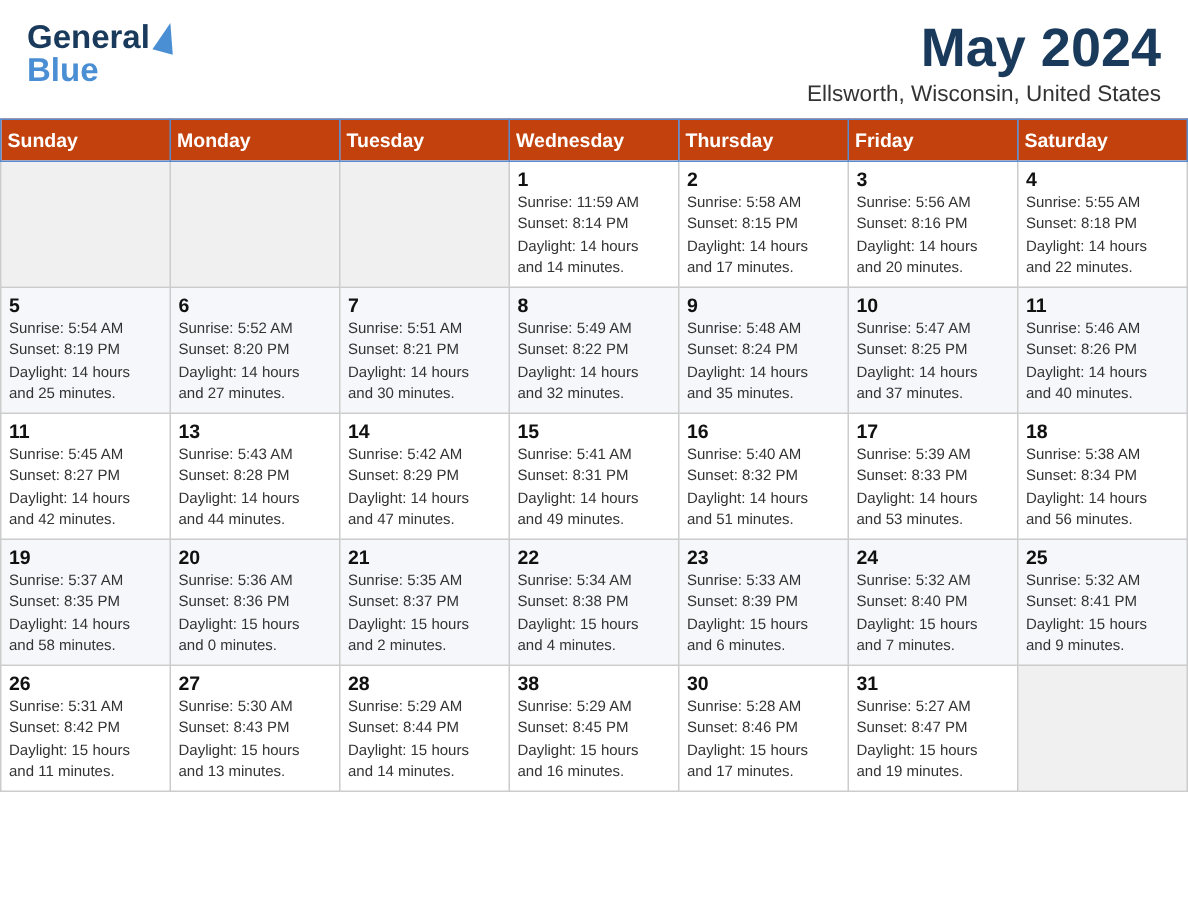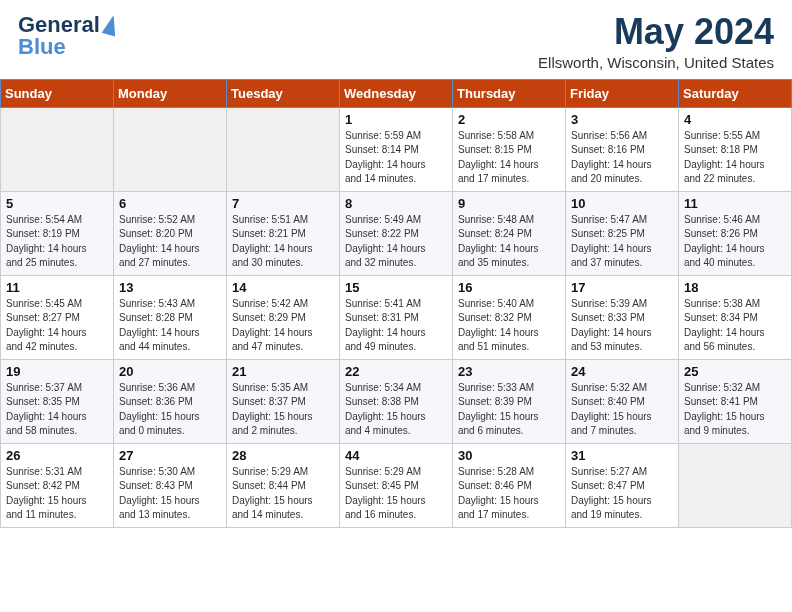--- a/index.html
+++ b/index.html
@@ -106,21 +106,21 @@
         <th>Saturday</th>
       </tr>
   </thead>
   <tbody id="calendar-body">
   <tr>
         <td class="empty-cell"></td>
         <td class="empty-cell"></td>
         <td class="empty-cell"></td>
         <td>
           <div class="day-num">1</div>
-          <div class="day-info" style="white-space: pre-line;">Sunrise: 5:59 AM
+          <div class="day-info" style="white-space: pre-line;">Sunrise: 11:59 AM
 Sunset: 8:14 PM
 Daylight: 14 hours
 and 14 minutes.</div>
         </td>
         <td>
           <div class="day-num">2</div>
           <div class="day-info" style="white-space: pre-line;">Sunrise: 5:58 AM
 Sunset: 8:15 PM
 Daylight: 14 hours
 and 17 minutes.</div>
@@ -309,21 +309,21 @@
 and 13 minutes.</div>
         </td>
         <td>
           <div class="day-num">28</div>
           <div class="day-info" style="white-space: pre-line;">Sunrise: 5:29 AM
 Sunset: 8:44 PM
 Daylight: 15 hours
 and 14 minutes.</div>
         </td>
         <td>
-          <div class="day-num">44</div>
+          <div class="day-num">38</div>
           <div class="day-info" style="white-space: pre-line;">Sunrise: 5:29 AM
 Sunset: 8:45 PM
 Daylight: 15 hours
 and 16 minutes.</div>
         </td>
         <td>
           <div class="day-num">30</div>
           <div class="day-info" style="white-space: pre-line;">Sunrise: 5:28 AM
 Sunset: 8:46 PM
 Daylight: 15 hours

